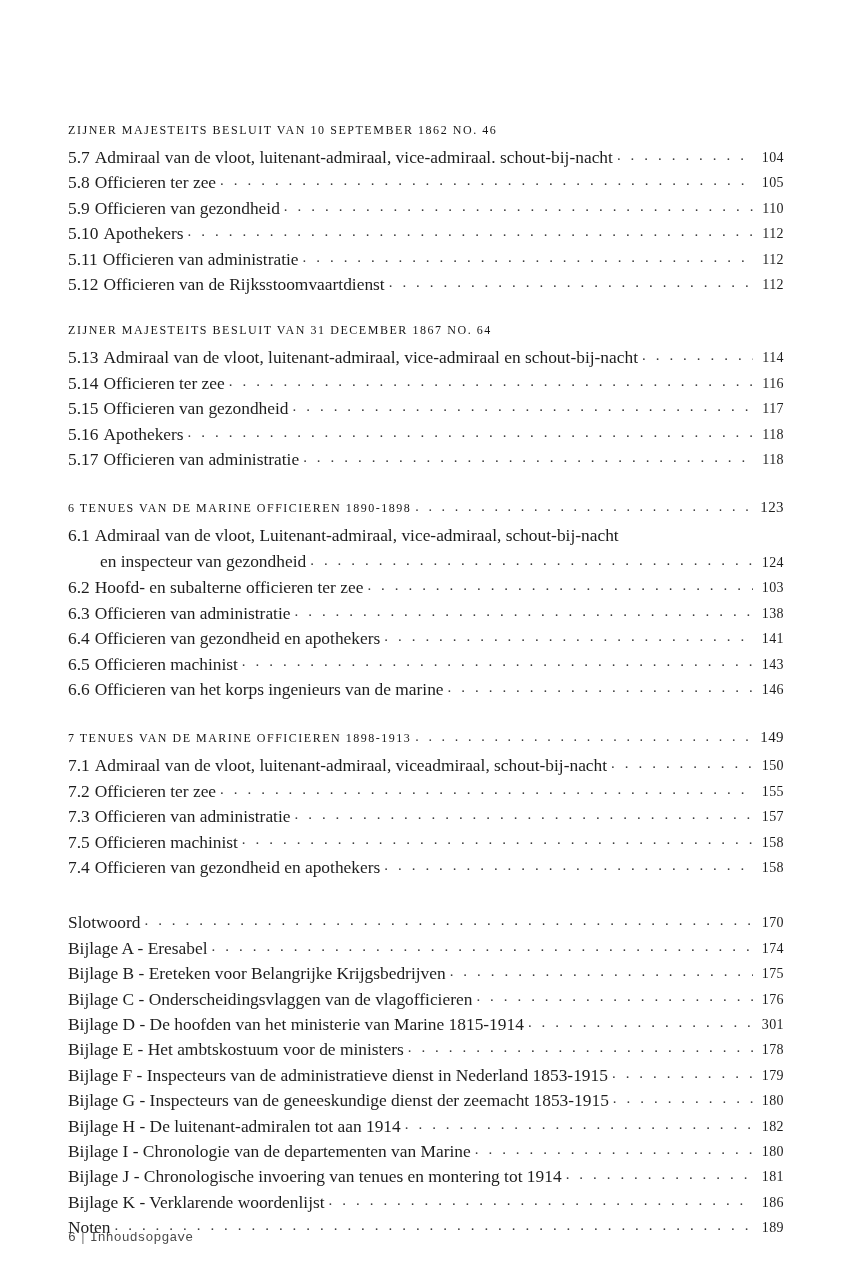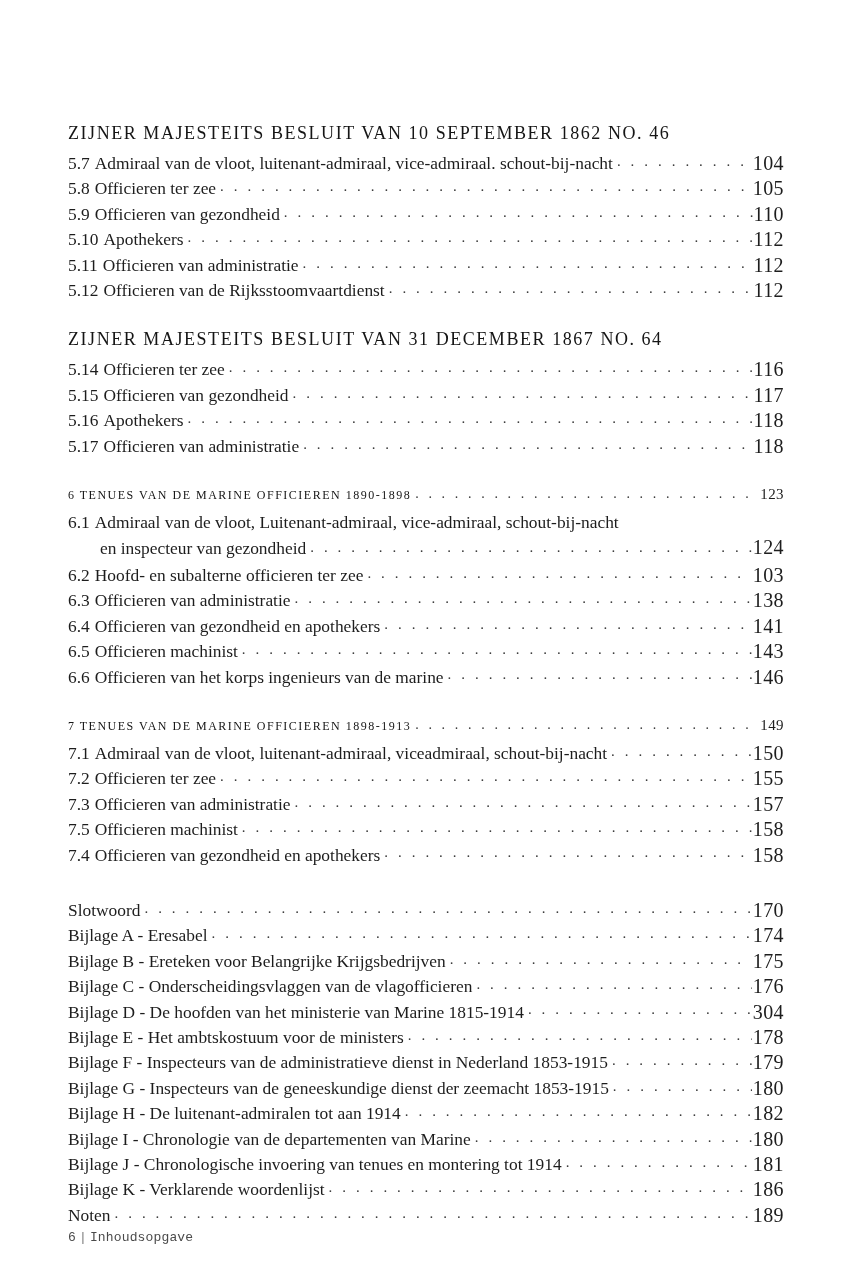--- a/index.html
+++ b/index.html
@@ -31,21 +31,21 @@
     top: 124px;
     width: 716px;
   }
 
   
   .group { margin-bottom: 0; }
   .group + .group { margin-top: 27px; }
 
   .section-heading {
     font-family: "Liberation Serif", "DejaVu Serif", serif;
-    font-size: 18px;
+    font-size: 12px;
     letter-spacing: 1.55px;
     font-weight: 400;
     color: #151515;
     line-height: 1.0;
     margin: 0 0 9px 0;
     white-space: nowrap;
   }
 
   
   .chapter-row {
@@ -100,21 +100,21 @@
     content: ". . . . . . . . . . . . . . . . . . . . . . . . . . . . . . . . . . . . . . . . . . . . . . . . . . . . . . . . . . . . . . . . . . . . . . . . . . . . . . . . . . . . . . . . . . . . . . . . . . . . . . . . . . . . .";
   }
   .chapter-row .leader { font-size: 14px; top: -0.1em; }
 
   .pageno {
     flex: 0 0 auto;
     text-align: right;
     min-width: 30px;
     font-variant-numeric: oldstyle-nums;
     font-feature-settings: "onum" 1;
-    font-size: 20px;
+    font-size: 14px;
     letter-spacing: 0.4px;
     color: #1d1d1d;
   }
   .chapter-row .pageno { font-size: 15px; }
 
   
   .entry.wrapped { display: block; }
   .entry.wrapped .line1 {
     display: block;
     white-space: nowrap;
@@ -184,20 +184,26 @@
         <div class="entry">
           <span class="num">5.12</span>
           <span class="label">Officieren van de Rijksstoomvaartdienst</span>
           <span class="leader"></span>
           <span class="pageno">112</span>
         </div>
       </div>
       <div class="group">
         <div class="section-heading">ZIJNER MAJESTEITS BESLUIT VAN 31 DECEMBER 1867 NO. 64</div>
         <div class="entry">
+          <span class="num">5.13</span>
+          <span class="label">Admiraal van de vloot, luitenant-admiraal, vice-admiraal en schout-bij-nacht</span>
+          <span class="leader"></span>
+          <span class="pageno">114</span>
+        </div>
+        <div class="entry">
           <span class="num">5.14</span>
           <span class="label">Officieren ter zee</span>
           <span class="leader"></span>
           <span class="pageno">116</span>
         </div>
         <div class="entry">
           <span class="num">5.15</span>
           <span class="label">Officieren van gezondheid</span>
           <span class="leader"></span>
           <span class="pageno">117</span>
@@ -314,21 +320,21 @@
           <span class="pageno">175</span>
         </div>
         <div class="entry">
           <span class="label">Bijlage C - Onderscheidingsvlaggen van de vlagofficieren</span>
           <span class="leader"></span>
           <span class="pageno">176</span>
         </div>
         <div class="entry">
           <span class="label">Bijlage D - De hoofden van het ministerie van Marine 1815-1914</span>
           <span class="leader"></span>
-          <span class="pageno">304</span>
+          <span class="pageno">301</span>
         </div>
         <div class="entry">
           <span class="label">Bijlage E - Het ambtskostuum voor de ministers</span>
           <span class="leader"></span>
           <span class="pageno">178</span>
         </div>
         <div class="entry">
           <span class="label">Bijlage F - Inspecteurs van de administratieve dienst in Nederland 1853-1915</span>
           <span class="leader"></span>
           <span class="pageno">179</span>

